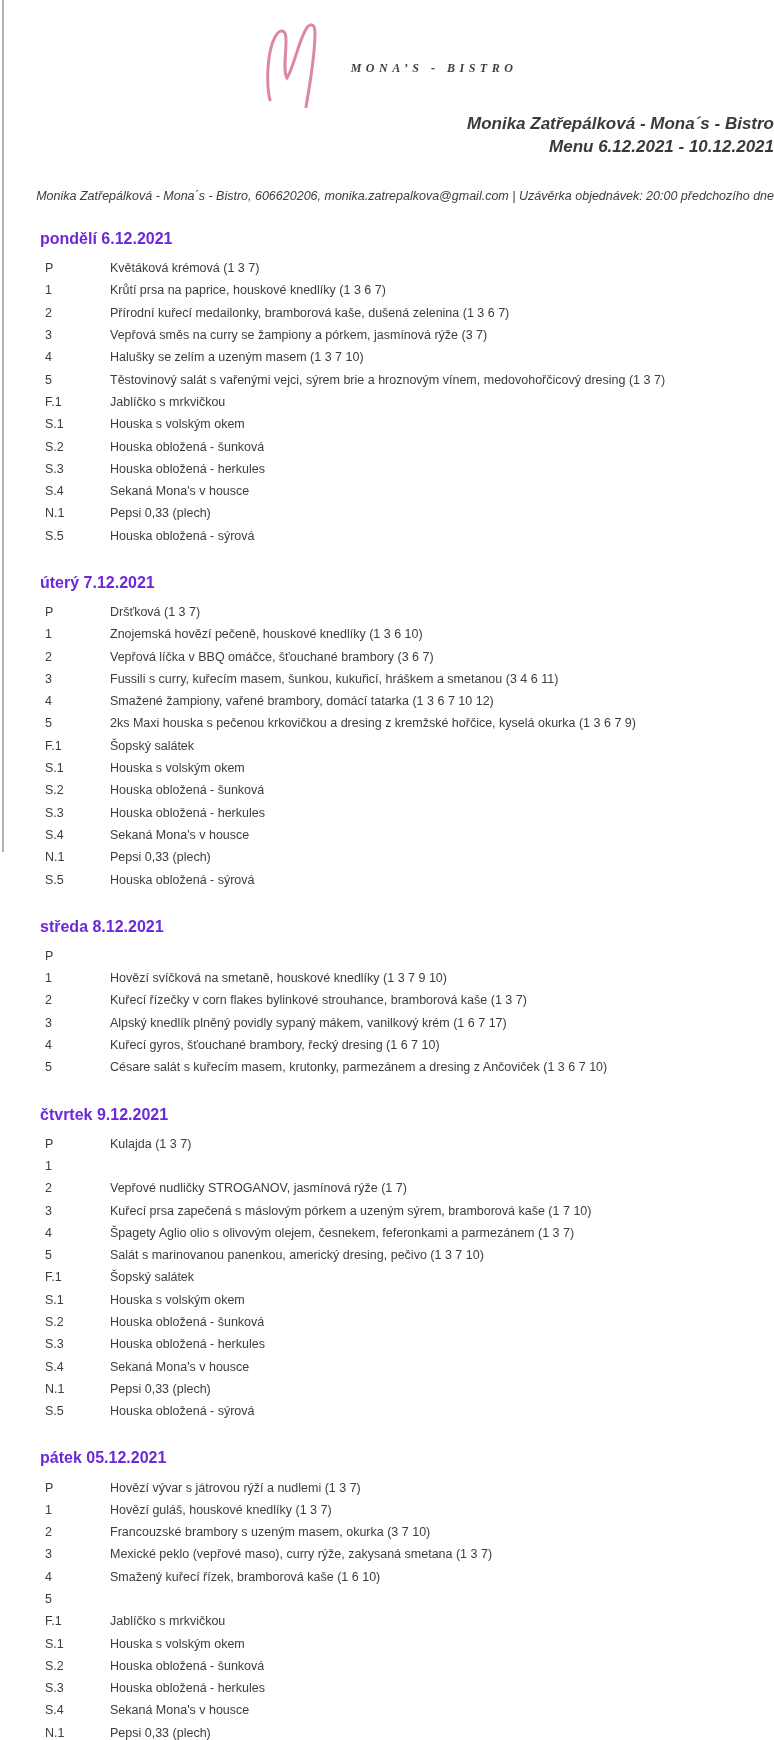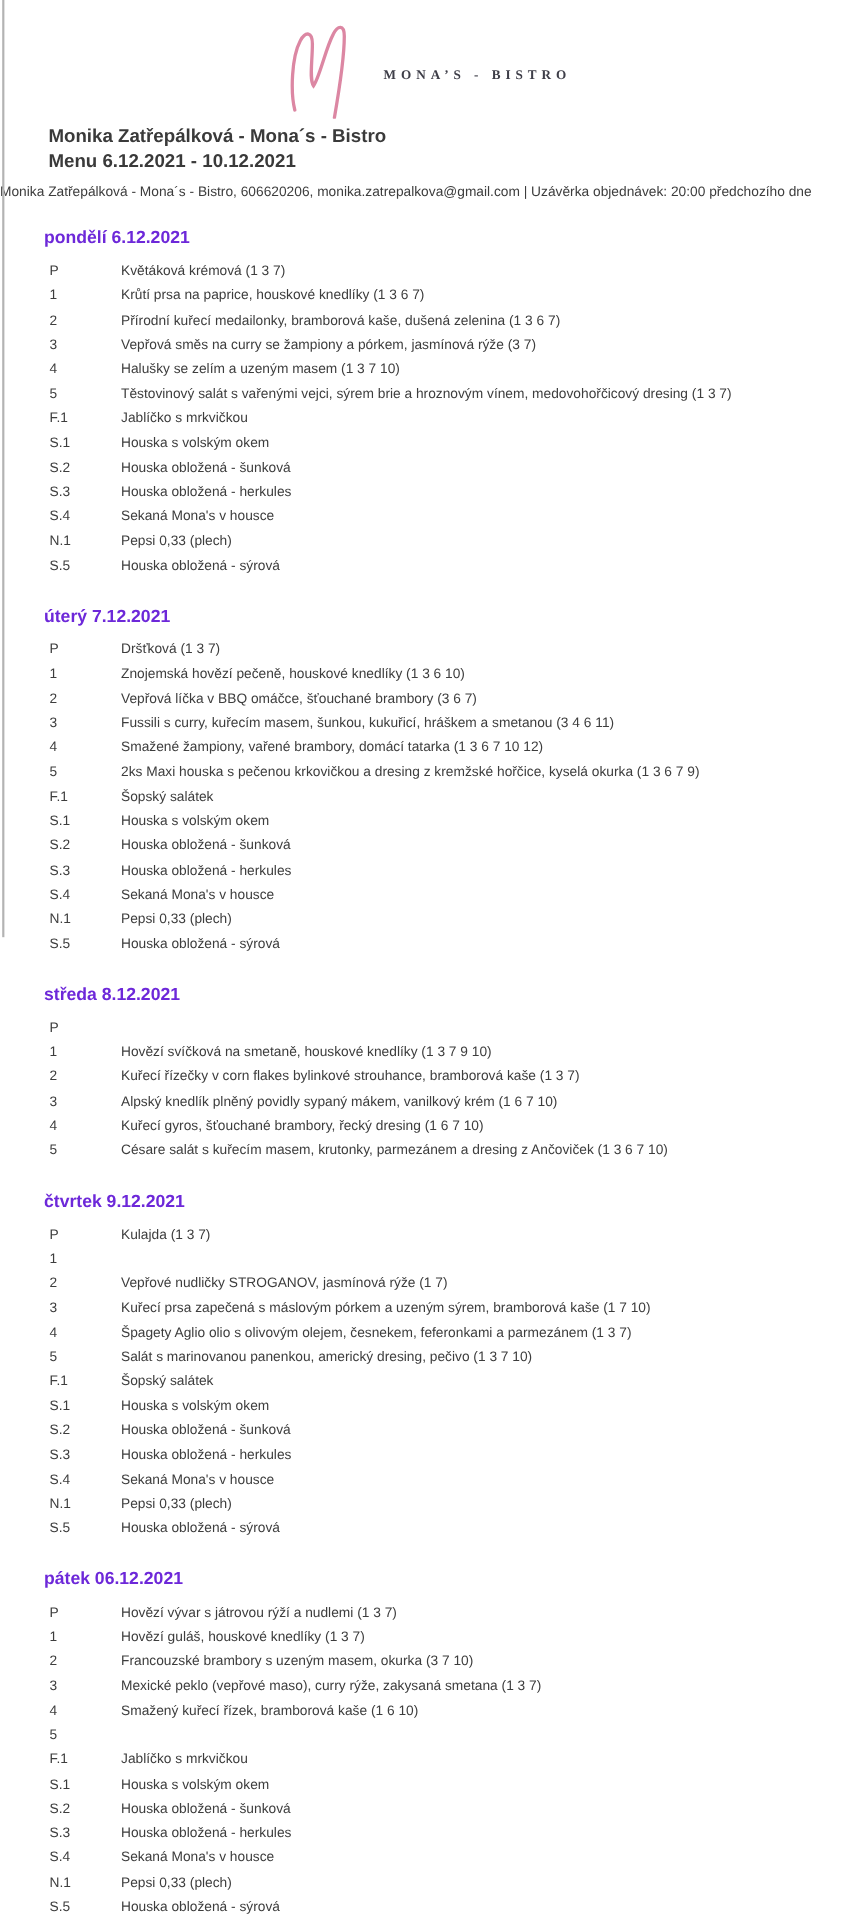--- a/index.html
+++ b/index.html
@@ -13,21 +13,21 @@
     overflow: hidden;
   }
   .left-rule {
     position: absolute;
     left: 2px;
     top: 0;
     width: 2px;
     height: 852px;
     background: #b3b3b3;
   }
-  .header { text-align: left; padding-top: 12px; }
+  .header { text-align: right; padding-top: 12px; font-style: italic; }
   .logo-row {
     display: flex;
     justify-content: center;
     align-items: center;
     height: 96px;
   }
   .logo-m svg { width: 78px; height: 96px; display: block; }
   .brand {
     font-family: "Liberation Serif", "DejaVu Serif", serif;
     font-size: 12px;
@@ -42,21 +42,21 @@
     font-size: 17px;
     font-weight: bold;
     color: #3a3a3a;
     line-height: 23px;
     margin-left: 44px;
   }
   .title1 { margin-top: 4px; }
   .contact {
     font-size: 12.5px;
     color: #3d3d3d;
-    margin-top: 9px;
+    margin-top: 31px;
     white-space: nowrap;
   }
   .menu { padding-left: 40px; padding-right: 20px; }
   .day-heading {
     font-size: 16px;
     font-weight: bold;
     color: #6d28d9;
     margin-top: 26px;
     margin-bottom: 8px;
     line-height: 20px;
@@ -243,21 +243,21 @@
     <div class="text">Hovězí svíčková na smetaně, houskové knedlíky (1 3 7 9 10)</div>
   </div>
 
   <div class="row">
     <div class="code">2</div>
     <div class="text">Kuřecí řízečky v corn flakes bylinkové strouhance, bramborová kaše (1 3 7)</div>
   </div>
 
   <div class="row">
     <div class="code">3</div>
-    <div class="text">Alpský knedlík plněný povidly sypaný mákem, vanilkový krém (1 6 7 10)</div>
+    <div class="text">Alpský knedlík plněný povidly sypaný mákem, vanilkový krém (1 6 7 17)</div>
   </div>
 
   <div class="row">
     <div class="code">4</div>
     <div class="text">Kuřecí gyros, šťouchané brambory, řecký dresing (1 6 7 10)</div>
   </div>
 
   <div class="row">
     <div class="code">5</div>
     <div class="text">Césare salát s kuřecím masem, krutonky, parmezánem a dresing z Ančoviček (1 3 6 7 10)</div>
@@ -328,21 +328,21 @@
   </div>
 
   <div class="row">
     <div class="code">S.5</div>
     <div class="text">Houska obložená - sýrová</div>
   </div>
 </div>
   </div>
 
   <div class="day">
-    <div class="day-heading">pátek 06.12.2021</div>
+    <div class="day-heading">pátek 05.12.2021</div>
     <div class="rows">
   <div class="row">
     <div class="code">P</div>
     <div class="text">Hovězí vývar s játrovou rýží a nudlemi (1 3 7)</div>
   </div>
 
   <div class="row">
     <div class="code">1</div>
     <div class="text">Hovězí guláš, houskové knedlíky (1 3 7)</div>
   </div>

